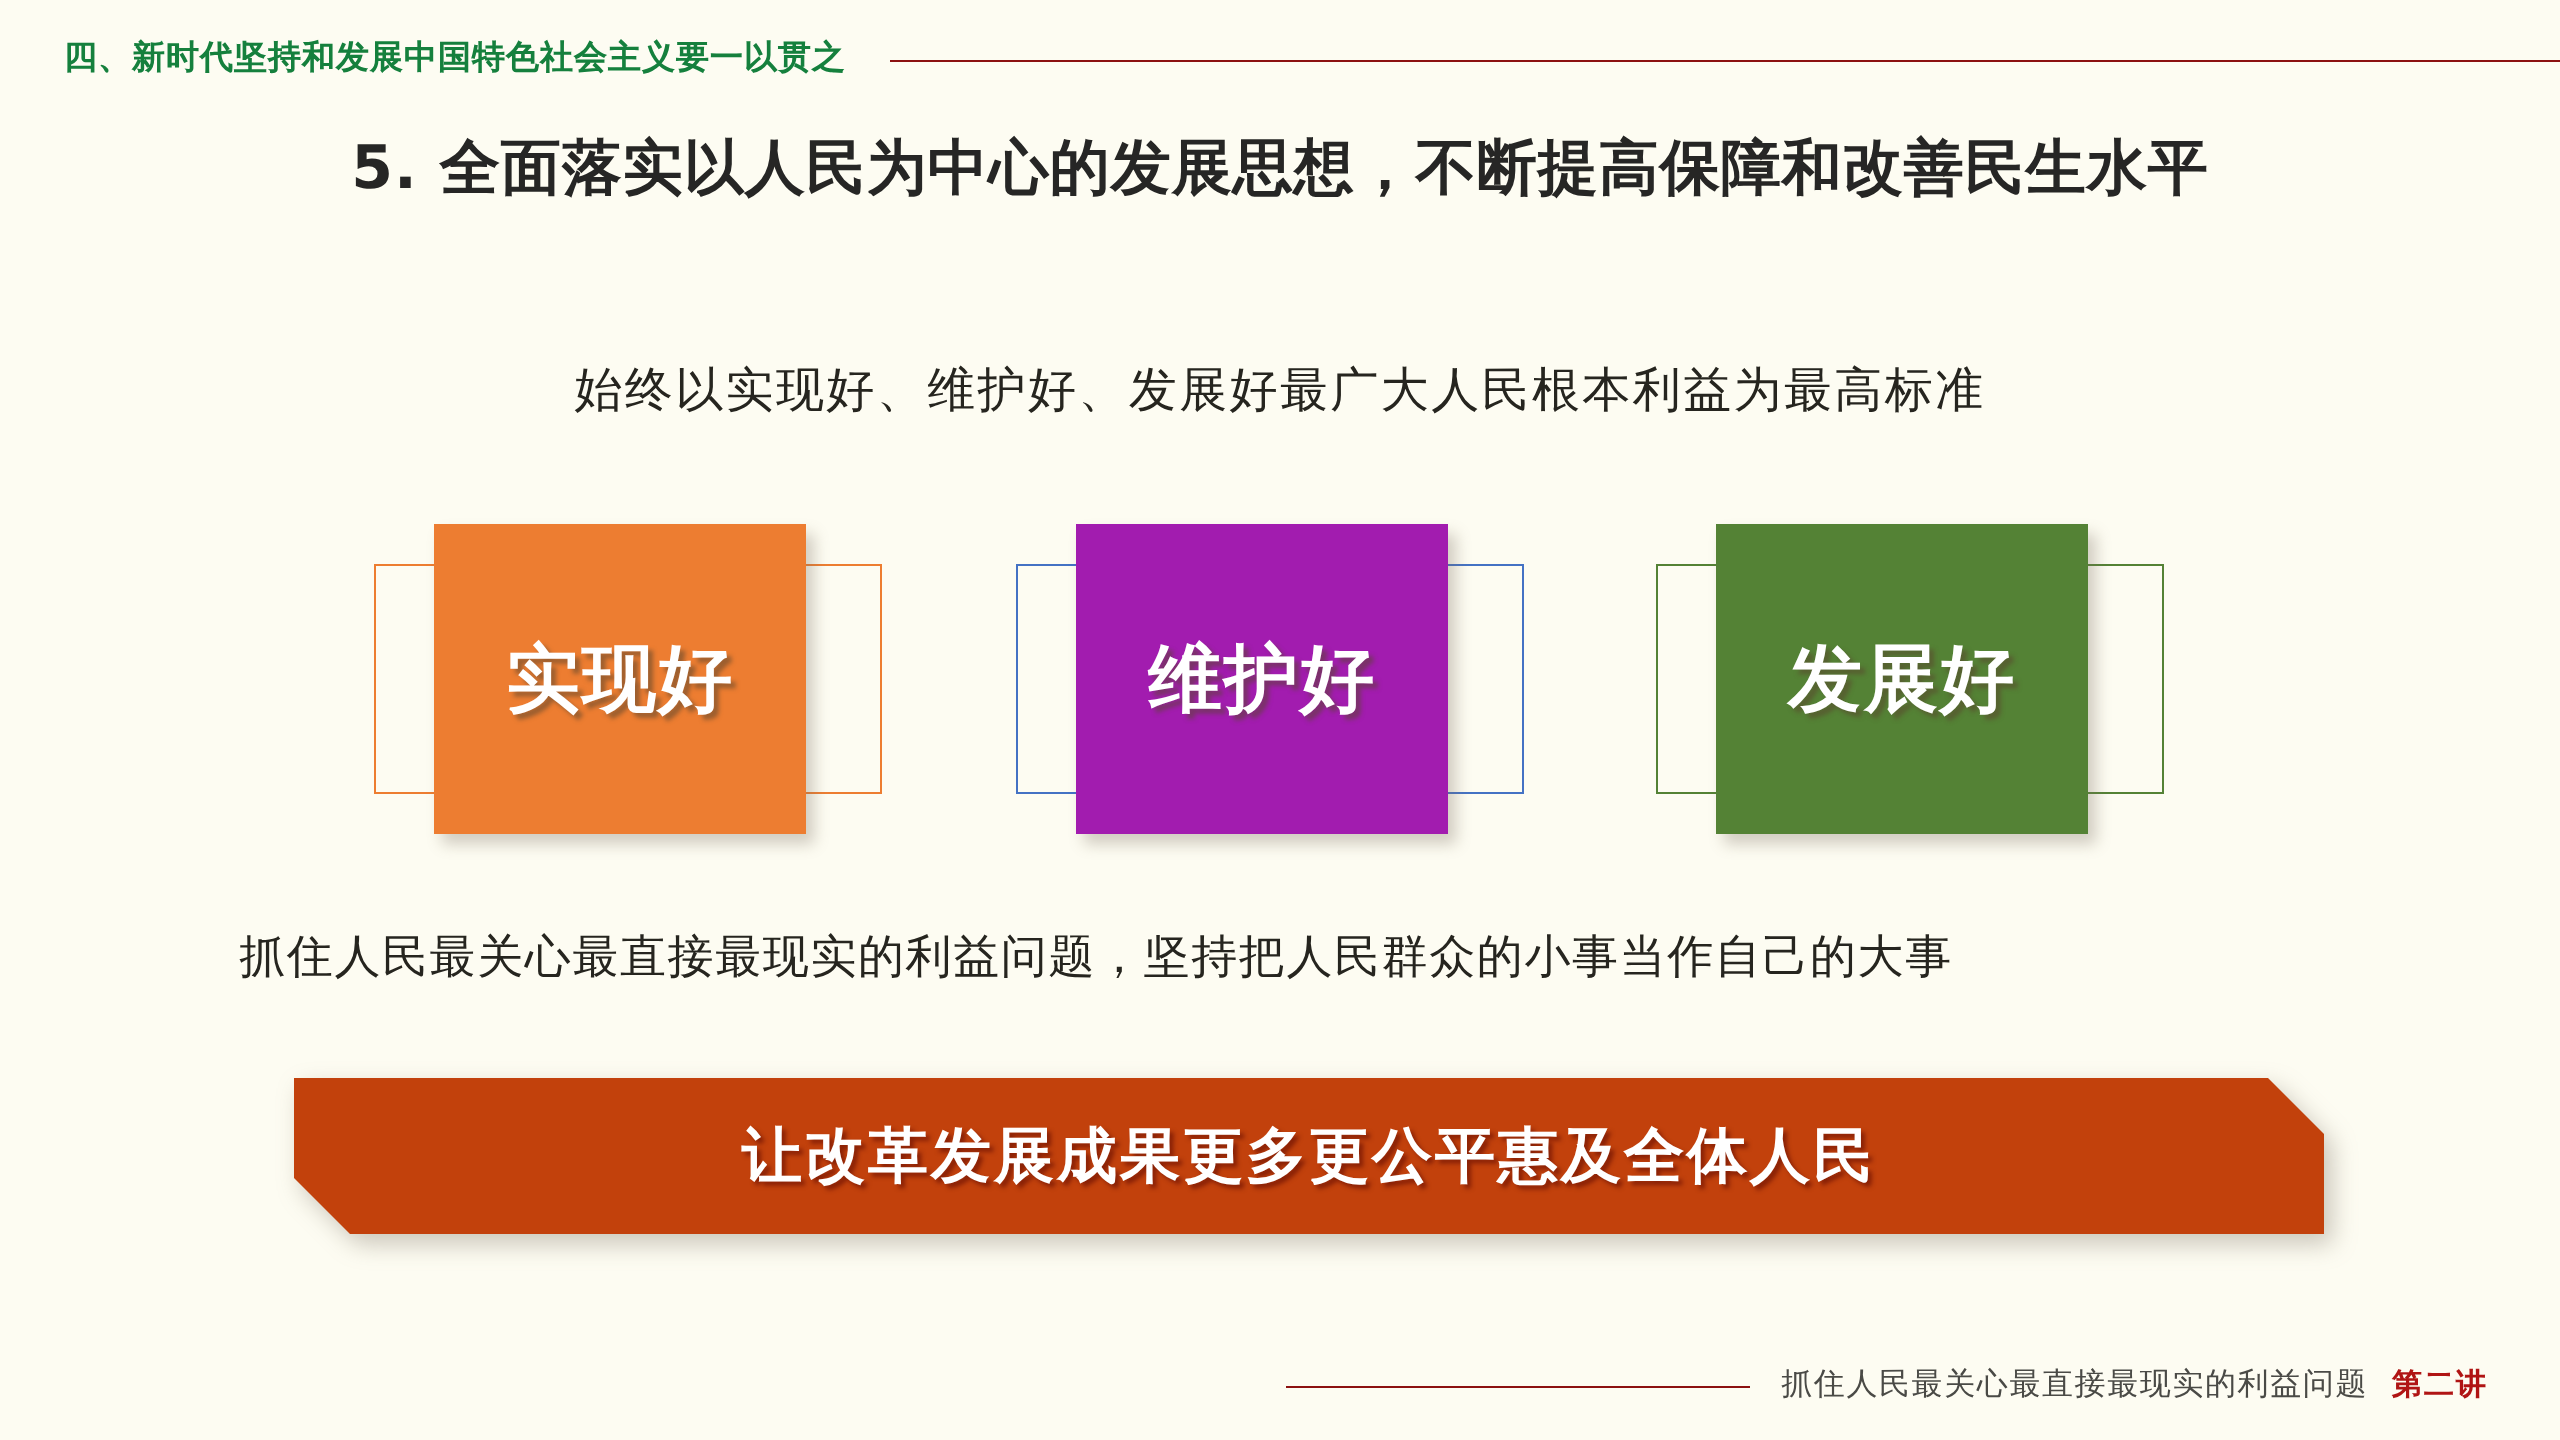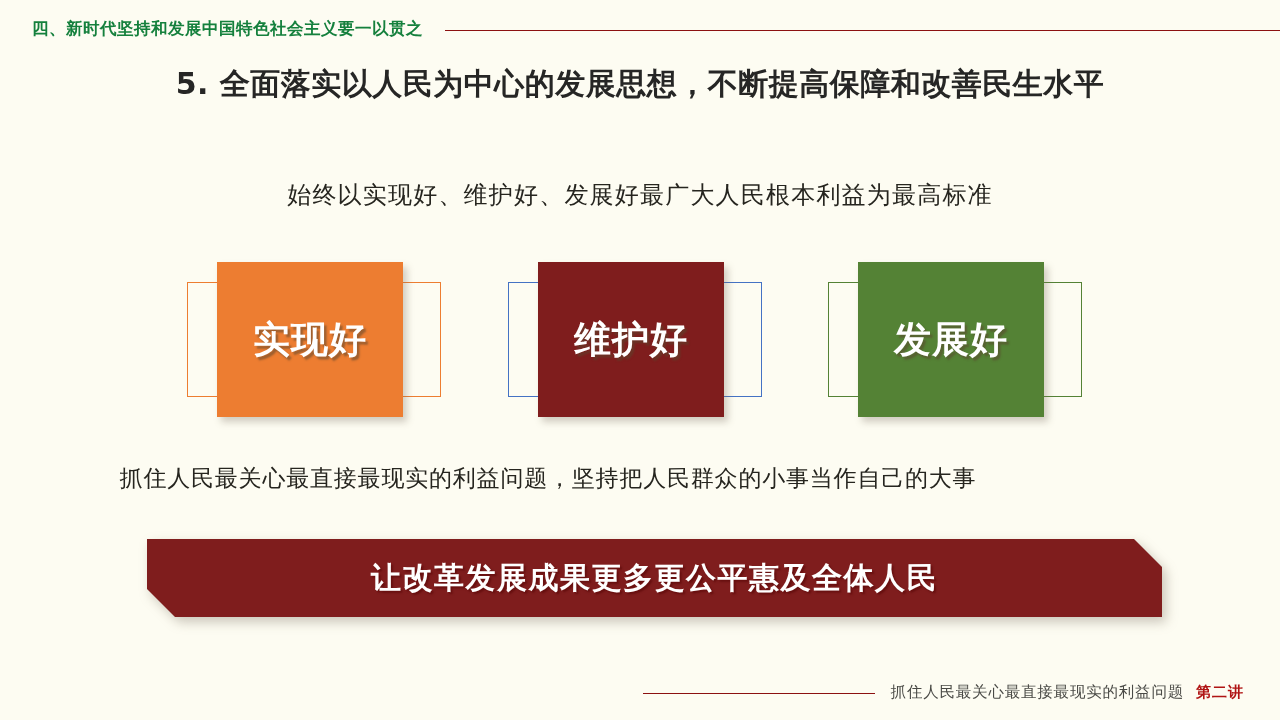--- a/index.html
+++ b/index.html
@@ -206,38 +206,38 @@
 
   <div class="box-unit u0">
     <div class="box-frame" style="border: 1.6px solid rgb(237, 125, 49);"></div>
     <div class="box-fill" style="background: rgb(237, 125, 49);">
       <span class="box-label">实现好</span>
     </div>
   </div>
 
   <div class="box-unit u1">
     <div class="box-frame" style="border: 1.6px solid rgb(68, 114, 196);"></div>
-    <div class="box-fill" style="background: #7f1d1d;">
+    <div class="box-fill" style="background: #a21caf;">
       <span class="box-label">维护好</span>
     </div>
   </div>
 
   <div class="box-unit u2">
     <div class="box-frame" style="border: 1.6px solid rgb(84, 130, 53);"></div>
     <div class="box-fill" style="background: rgb(84, 130, 53);">
       <span class="box-label">发展好</span>
     </div>
   </div>
 
 </div>
 
 <div class="mid-line">抓住人民最关心最直接最现实的利益问题，坚持把人民群众的小事当作自己的大事</div>
 
 <div class="banner-wrap">
-  <div class="banner" style="background: #7f1d1d;">
+  <div class="banner" style="background: #c2410c;">
     <span class="banner-label">让改革发展成果更多更公平惠及全体人民</span>
   </div>
 </div>
 
 <div class="slide-footer">
   <div class="footer-rule" style="border-top-color: rgb(140, 17, 17);"></div>
   <div class="footer-text">抓住人民最关心最直接最现实的利益问题</div>
   <div class="footer-badge">第二讲</div>
 </div>
 

